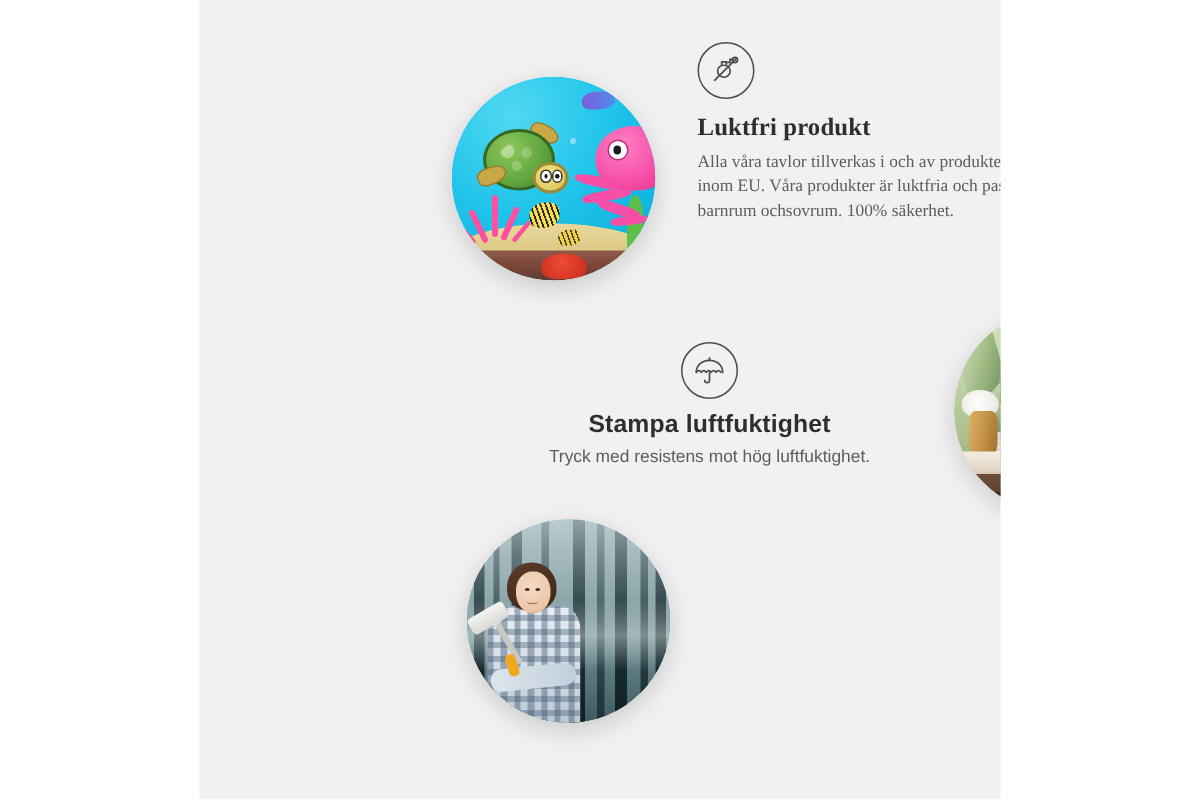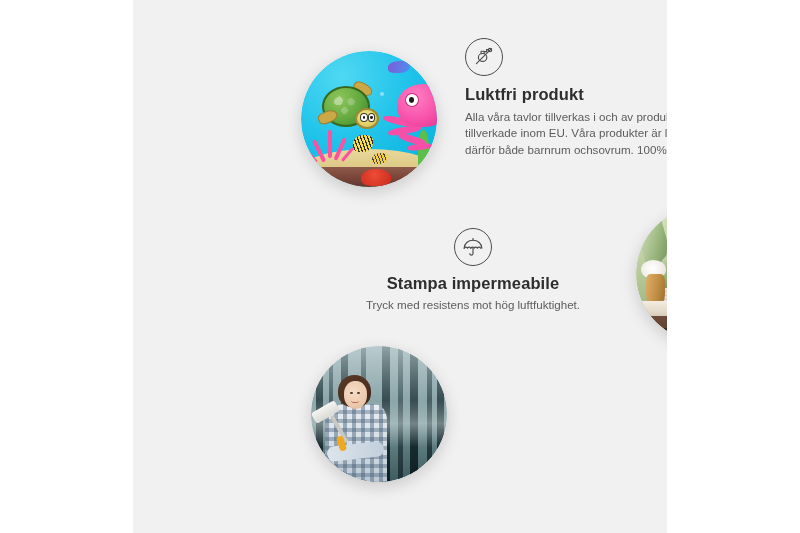--- a/index.html
+++ b/index.html
@@ -305,21 +305,21 @@
     letter-spacing: .1px;
   }
   .feature p {
     margin: 0;
     font-size: 11.6px;
     line-height: 1.42;
     color: #5c5c5c;
   }
 
   
-  #feature-odour { left: 332px; top: 38px; width: 300px; text-align:left; }
+  #feature-odour { left: 332px; top: 28px; width: 300px; text-align:left;font-family:Liberation Serif, serif; }
   #feature-odour .icon-circle { margin-bottom: 9px; }
   #feature-odour h3 { margin-bottom: 5px; }
 
   
   #feature-water { left: 195px; top: 228px; width: 290px; text-align:center; }
   #feature-water .icon-circle { margin: 0 auto 8px auto; }
   #feature-water h3 { margin-bottom: 4px; }
 
   
   #feature-mount { left: 300px; top: 398px; width: 190px; text-align:center; }
@@ -442,19 +442,19 @@
     <div class="feature" id="feature-water">
       <div class="icon-circle">
         <svg class="icon-svg" width="24" height="24" viewBox="0 0 24 24" fill="none" stroke="#4d4d4d" stroke-width="1.15" stroke-linecap="round" stroke-linejoin="round">
           <path d="M3.2 13.2C3.2 8.6 7.1 5.2 12 5.2s8.8 3.4 8.8 8"></path>
           <path d="M3.2 13.2c1.1-1.5 2.2-1.5 3.3 0 1.1-1.5 2.2-1.5 3.3 0"></path>
           <path d="M9.8 13.2c1.1-1.5 2.2-1.5 3.3 0 1.1-1.5 2.2-1.5 3.3 0 1.1-1.5 2.2-1.5 3.3 0"></path>
           <path d="M12 5.2V3.6"></path>
           <path d="M12 13.2v5.3a1.6 1.6 0 0 1-3.2 0"></path>
         </svg>
       </div>
-      <h3>Stampa impermeabile</h3>
+      <h3>Stampa luftfuktighet</h3>
       <p>Tryck med resistens mot hög luftfuktighet.</p>
     </div>
 
 
   </div>
 </div>
 
 </body></html>

